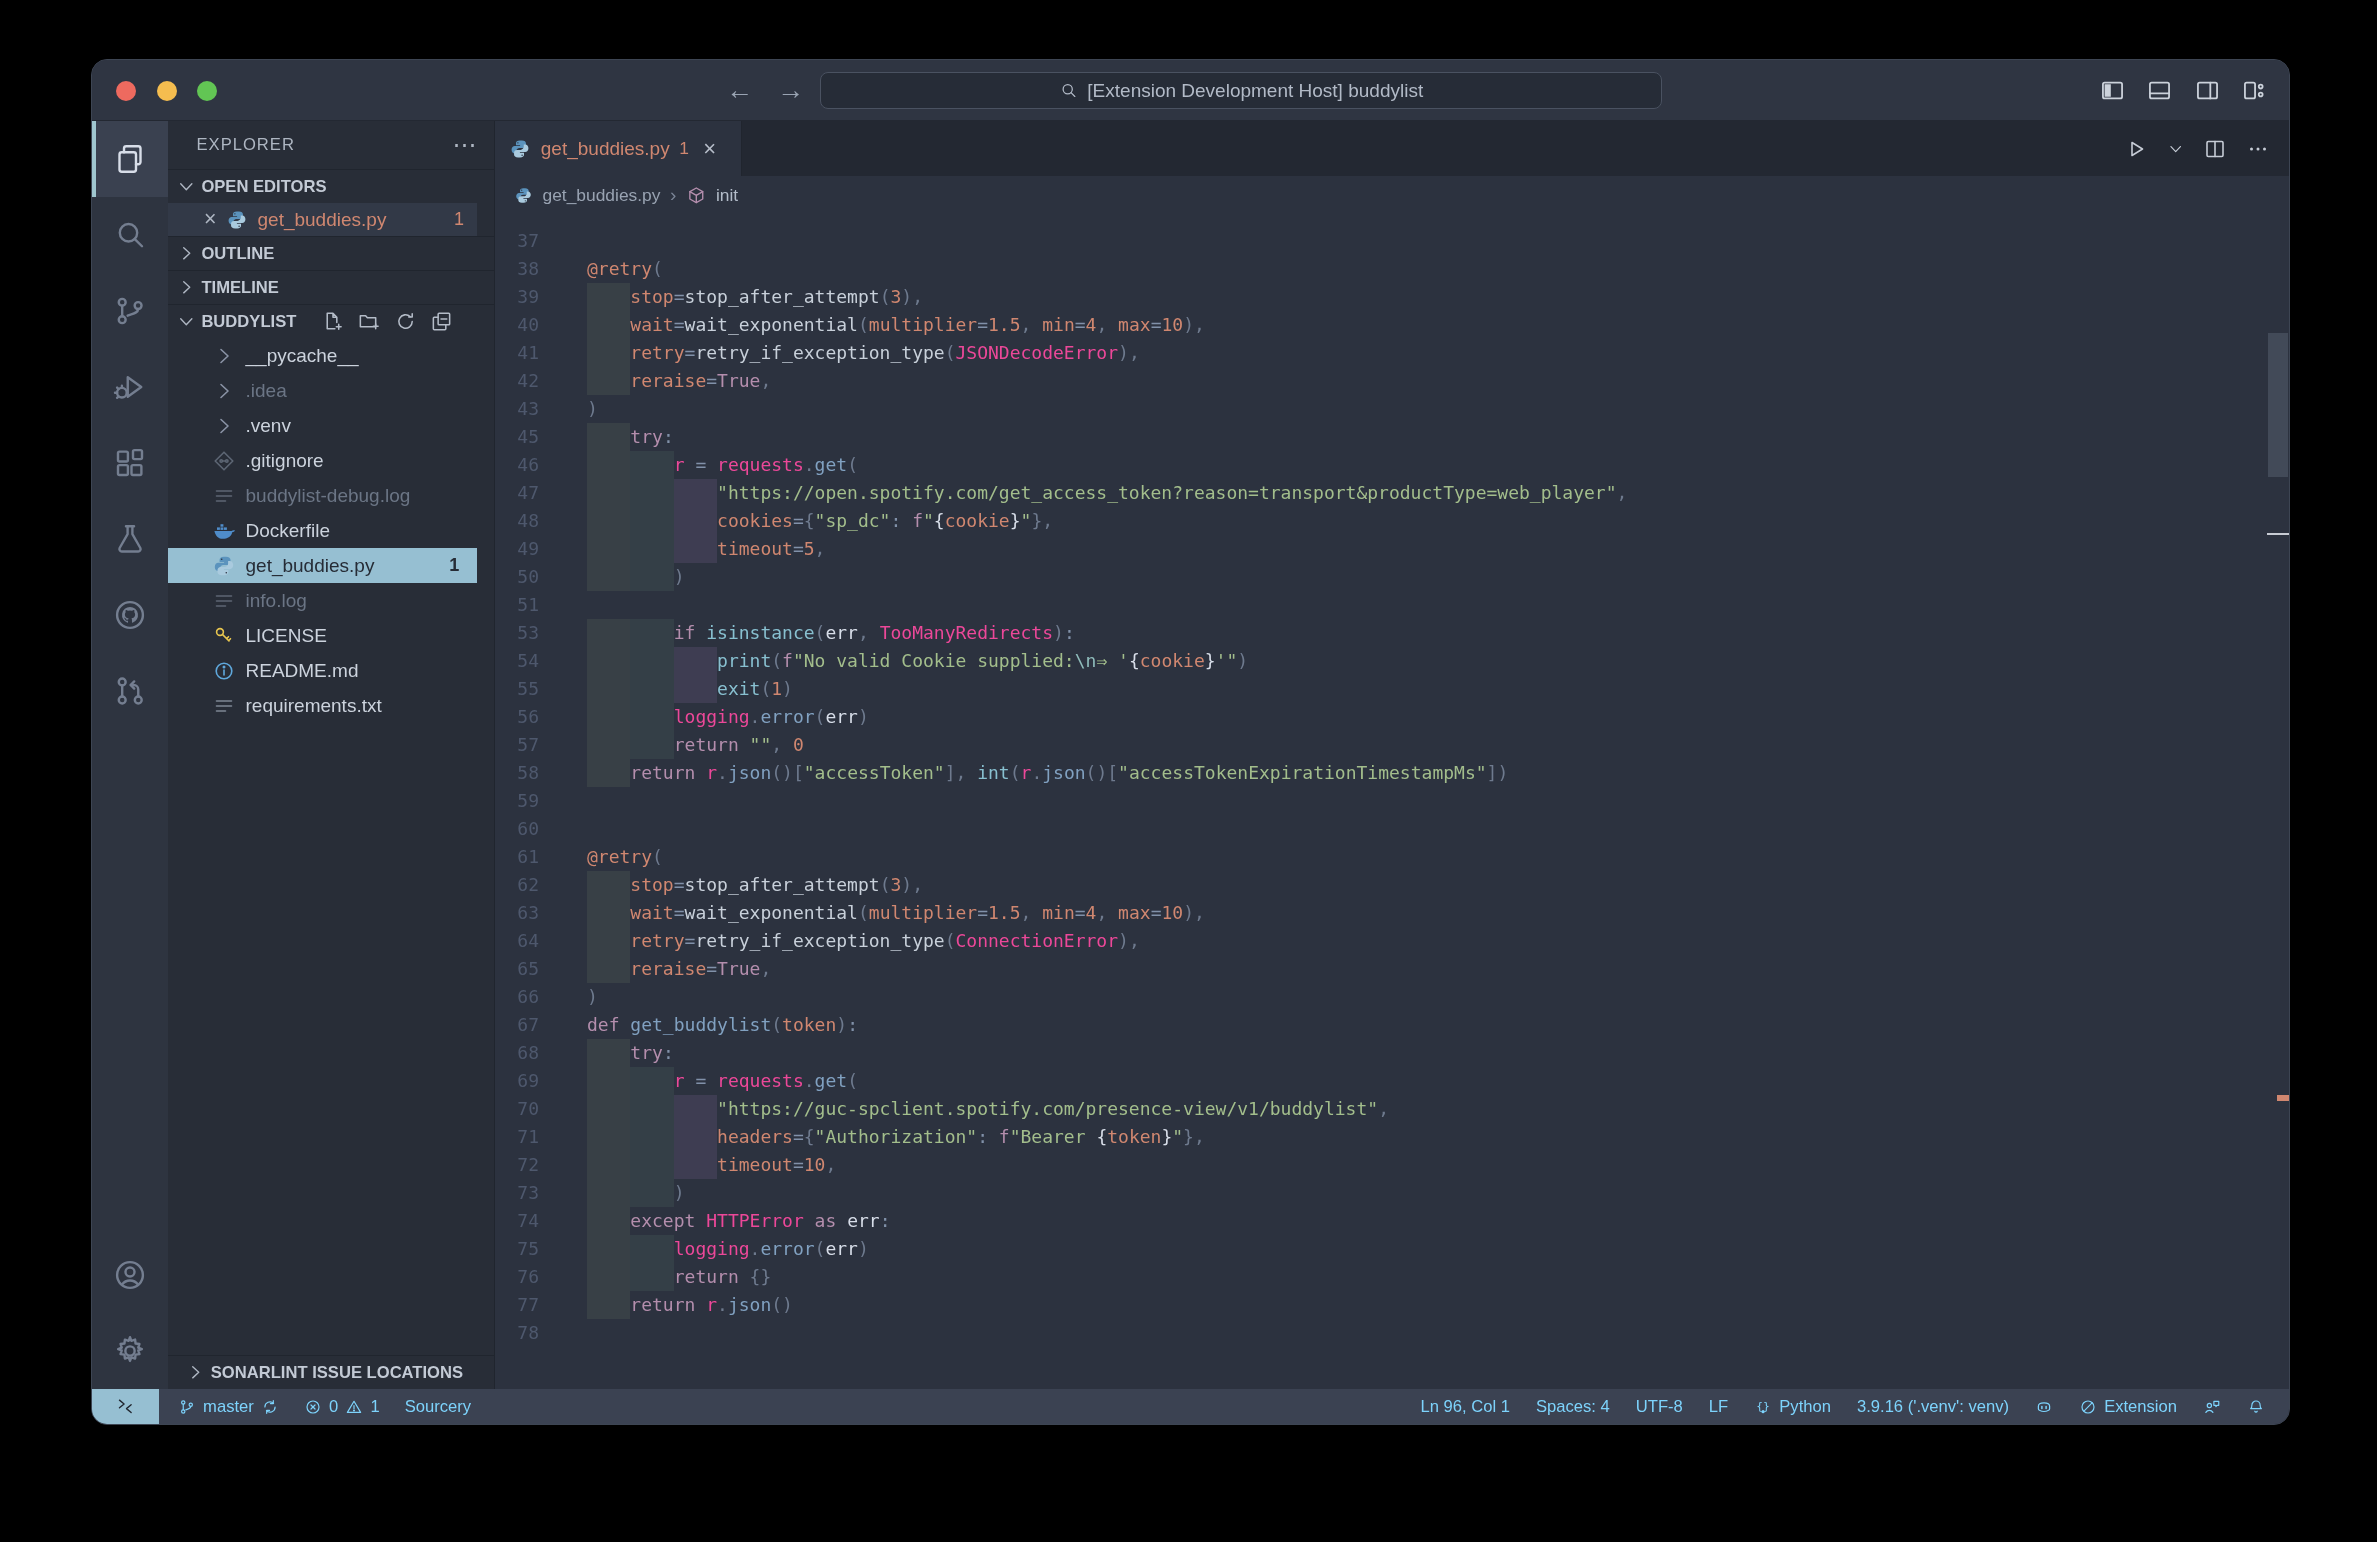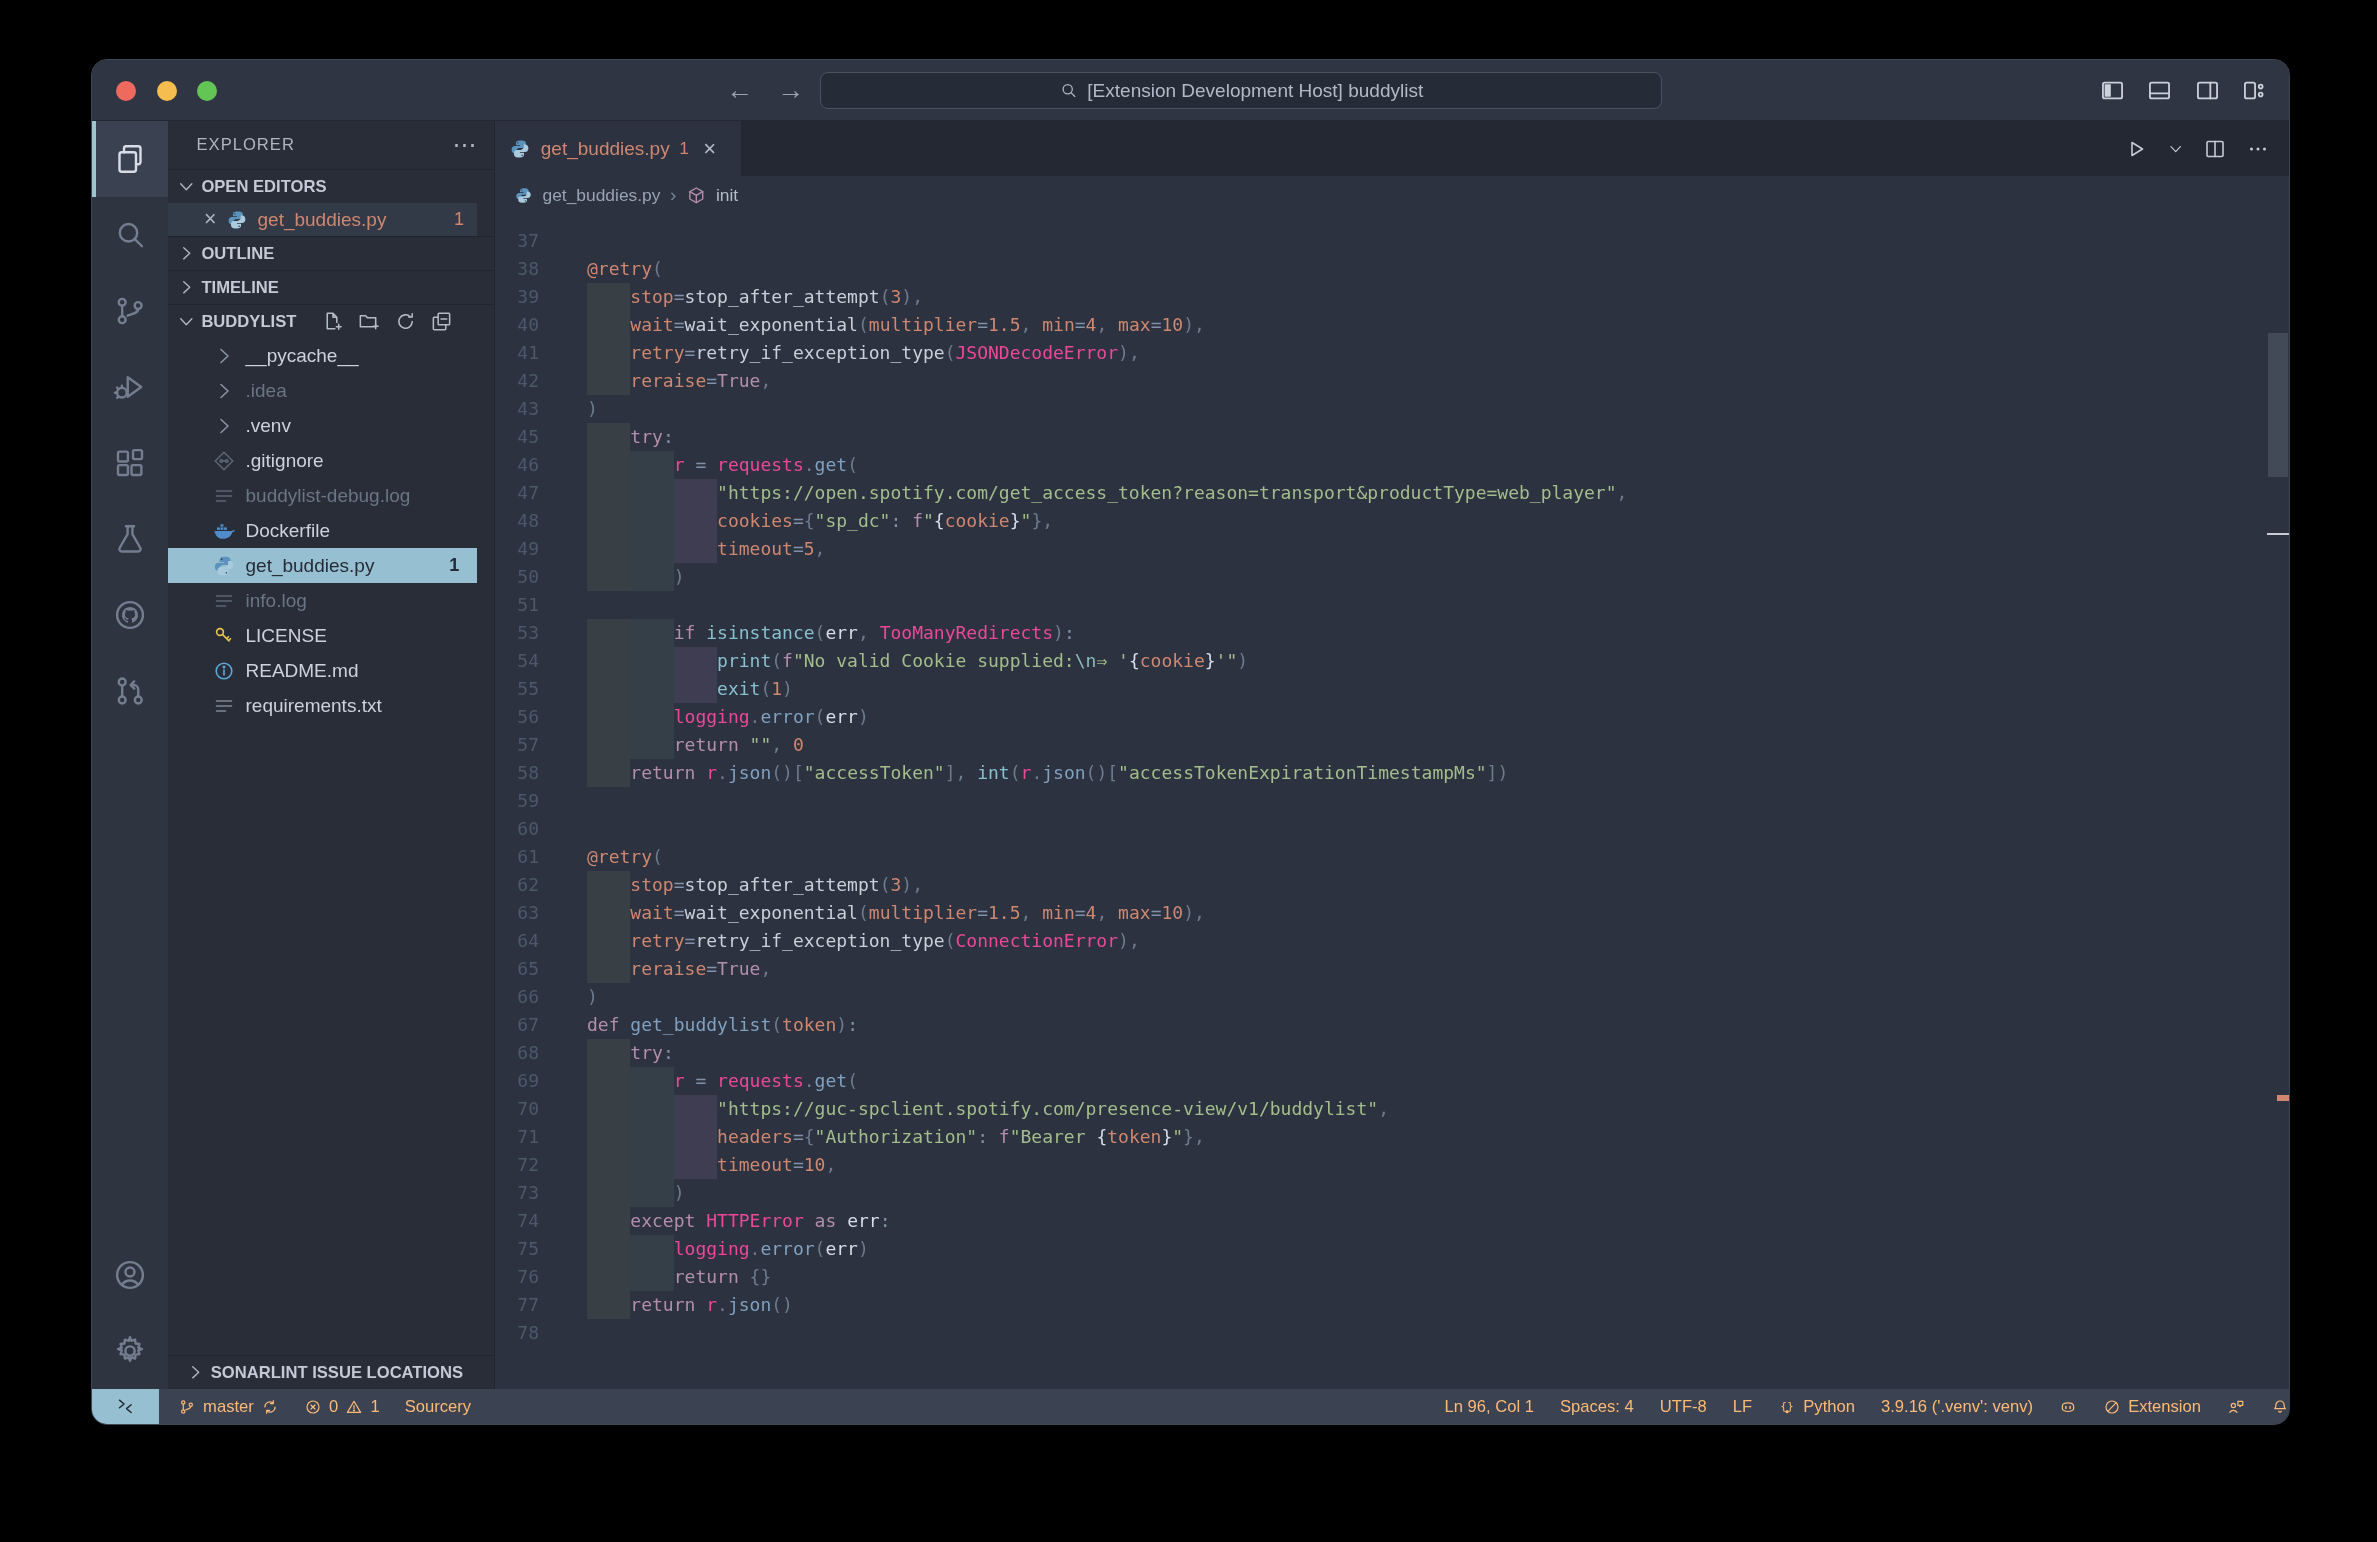--- a/index.html
+++ b/index.html
@@ -83,25 +83,25 @@
   .tk-e{color:#8fbcbb}.tk-c{color:#ec4899;font-weight:400}.tk-b{color:#88c0d0}
   .tk-o{color:#8191a9}.tk-g{color:#6e7a8e}.tk-t{color:#c8d0da}.tk-w{color:#d8dee9}
   .tk-u{color:#a3be8c;}
   .scrollbar{position:absolute;right:0;top:0;width:22px;height:100%}
   .thumb{position:absolute;right:0.8px;top:119px;width:20.6px;height:144px;background:rgba(125,136,156,.28)}
   .ovr-line{position:absolute;right:0;top:319px;width:22px;height:2.4px;background:#c8ccd4}
   .ovr-mark{position:absolute;right:0;top:881px;width:12px;height:6.3px;background:#d08770}
 
   
   .statusbar{height:35px;background:#3b4252;display:flex;align-items:center;font-size:16.6px;
-    color:#fdba74;flex:0 0 auto}
+    color:#7dd3fc;flex:0 0 auto}
   .remote{width:67px;height:35px;background:#96bfd2;color:#21262f;display:flex;align-items:center;
     justify-content:center;flex:0 0 auto}
   .sb-left{display:flex;align-items:center;gap:25px;padding-left:19px}
-  .sb-right{margin-left:auto;display:flex;align-items:center;gap:26px;}
+  .sb-right{margin-left:auto;display:flex;align-items:center;gap:26px;padding-right:24px}
   .sb-item{display:flex;align-items:center;gap:7.1px;white-space:nowrap}
 </style>
 </head>
 <body>
 
 <div class="window">
 
   <div class="titlebar">
     <div class="lights">
       <span class="light" id="lt-close" style="background: rgb(238, 106, 95);"></span>

